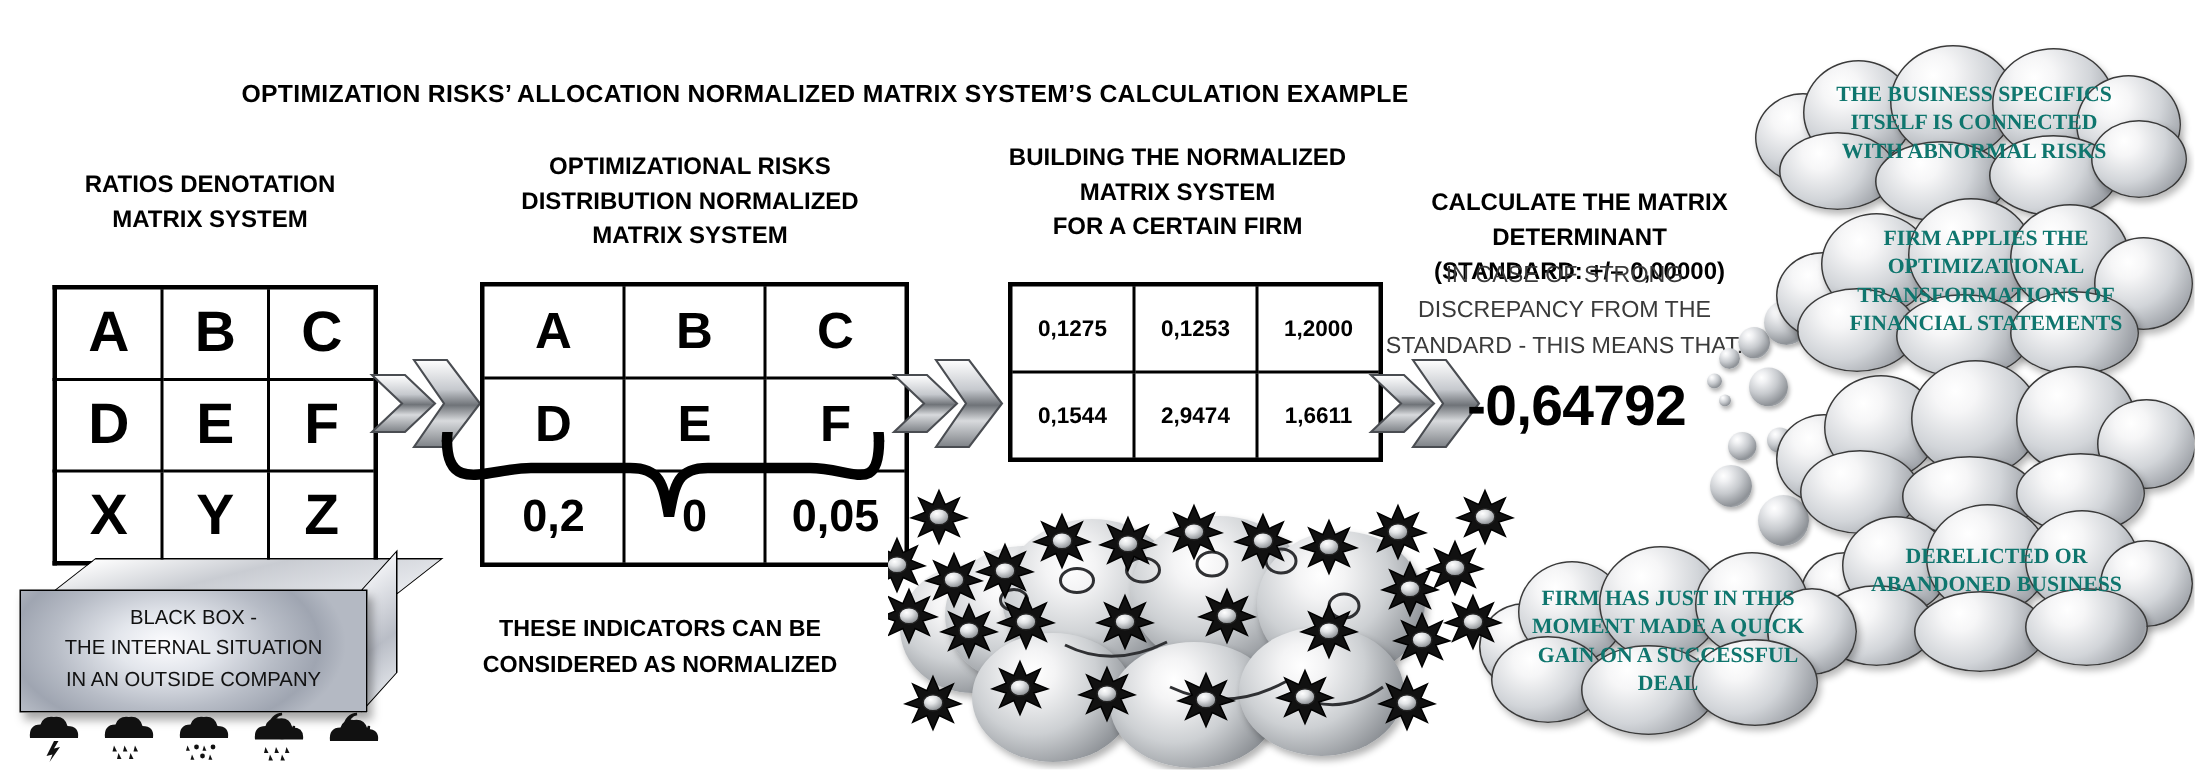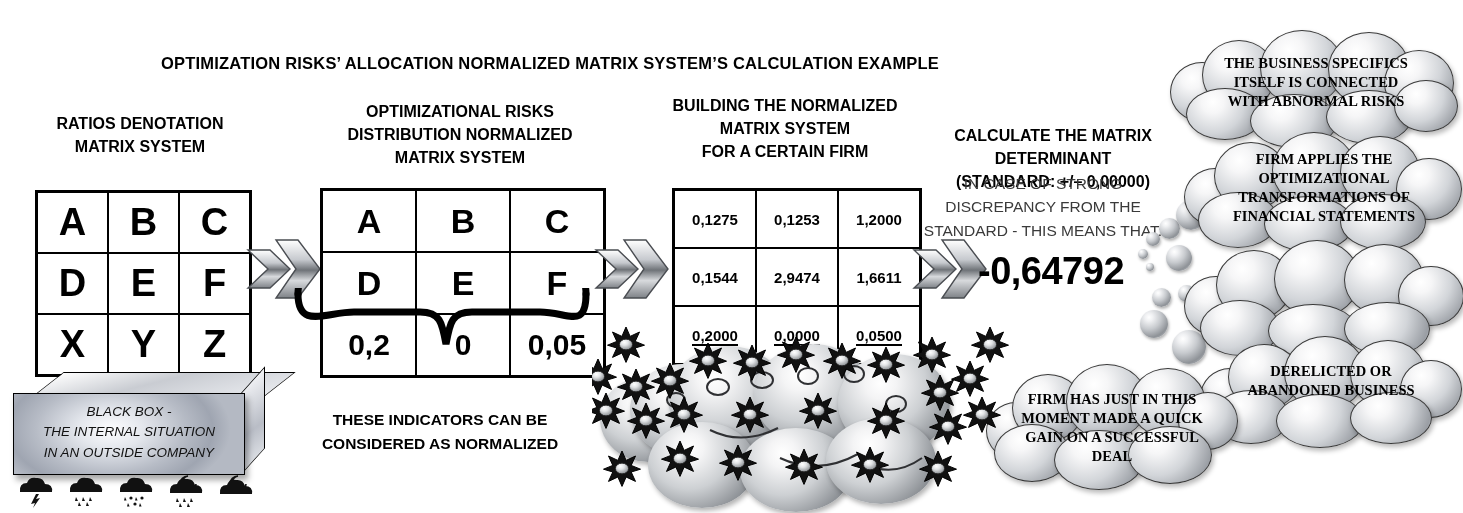--- a/index.html
+++ b/index.html
@@ -20,21 +20,21 @@
   .m-alpha td{width:67px;height:57px;font-size:38px;}
   .m-two td{width:90px;height:58px;font-size:34px;}
   .m-two td.small{font-size:30px;}
   .m-num td{width:78px;height:54px;font-size:15px;}
   .m-num tr:last-child td span{border-bottom:2.5px solid #000;padding-bottom:0px;}
 
   
   .arrow{position:absolute;width:78px;height:66px;}
 
   
-  .boxwrap{position:absolute;left:5px;top:372px;width:278px;height:100px;font-style:italic;}
+  .boxwrap{position:absolute;left:5px;top:372px;width:278px;height:100px;}
   .box-top{position:absolute;left:28px;top:0;width:230px;height:22px;
            background:linear-gradient(160deg,#fdfdfd 0%,#c9ccd2 45%,#e8eaee 100%);
            border:1.5px solid #000;
            transform:skewX(-52deg);transform-origin:bottom left;}
   .box-side{position:absolute;left:236px;top:21px;width:22px;height:80px;
             background:linear-gradient(200deg,#f2f3f6 0%,#b9bdc6 60%,#dfe2e7 100%);
             border:1.5px solid #000;transform:skewY(-48deg);transform-origin:top left;}
   .box-face{position:absolute;left:8px;top:21px;width:230px;height:80px;
             border:1.5px solid #000;
             background:radial-gradient(ellipse 120px 70px at 42% 44%,
@@ -58,21 +58,21 @@
 
   
   .bubble{position:absolute;border-radius:50%;
      background:radial-gradient(circle at 32% 26%,#ffffff 0%,#f0f1f3 14%,#c7cace 42%,#8e9297 72%,#cfd2d6 100%);
      box-shadow:1px 2px 3px rgba(0,0,0,.30);}
   .cloudgroup{position:absolute;}
   .lobe{position:absolute;border-radius:50%;
      background:radial-gradient(circle at 34% 26%,#ffffff 0%,#f6f6f7 18%,#d2d5d9 50%,#9a9ea4 82%,#d9dbdf 100%);
      border:1px solid #3a3a3a;box-shadow:2px 3px 5px rgba(0,0,0,.28);}
   .cloudtext{position:absolute;text-align:center;font-family:"Liberation Serif",serif;
-             font-weight:bold;font-size:14.5px;line-height:1.3;color:#000000;z-index:40;}
+             font-weight:bold;font-size:14.5px;line-height:1.3;color:#0f766e;z-index:40;}
 
   
   .burstfield{position:absolute;left:592px;top:318px;width:420px;height:195px;}
   .face{position:absolute;border-radius:50%;
      background:radial-gradient(circle at 38% 30%,#ffffff 0%,#f4f4f5 16%,#cdd0d3 46%,#8b8f94 78%,#e6e7e9 100%);
      box-shadow:2px 3px 5px rgba(0,0,0,.30);}
 </style>
 </head>
 <body>
 
@@ -162,25 +162,20 @@
     <tbody>
         <tr>
       <td>0,1275</td>
       <td>0,1253</td>
       <td>1,2000</td>
     </tr>
     <tr>
       <td>0,1544</td>
       <td>2,9474</td>
       <td>1,6611</td>
-    </tr>
-    <tr>
-      <td><span>0,2000</span></td>
-      <td><span>0,0000</span></td>
-      <td><span>0,0500</span></td>
     </tr>
   </tbody>
     </table>
 
   <div class="arrow" style="left:912px;top:236px;">
     <svg viewBox="0 0 78 66" width="78" height="66">
       <path d="M2,14 L24,14 L44,33 L24,52 L2,52 L22,33 Z" fill="url(#ag1)" stroke="#4a4d52" stroke-width="1.4"></path>
       <path d="M30,4 L52,4 L74,33 L52,62 L30,62 L50,33 Z" fill="url(#ag1)" stroke="#4a4d52" stroke-width="1.4"></path>
     </svg>
   </div>

